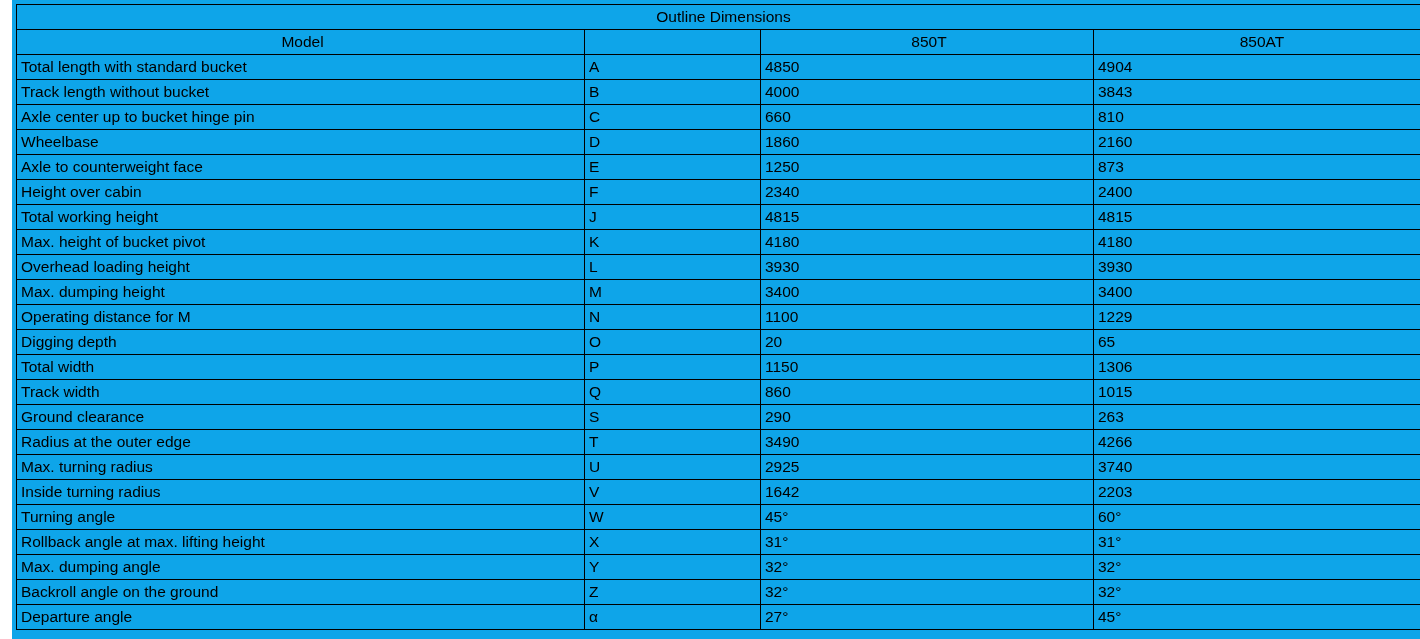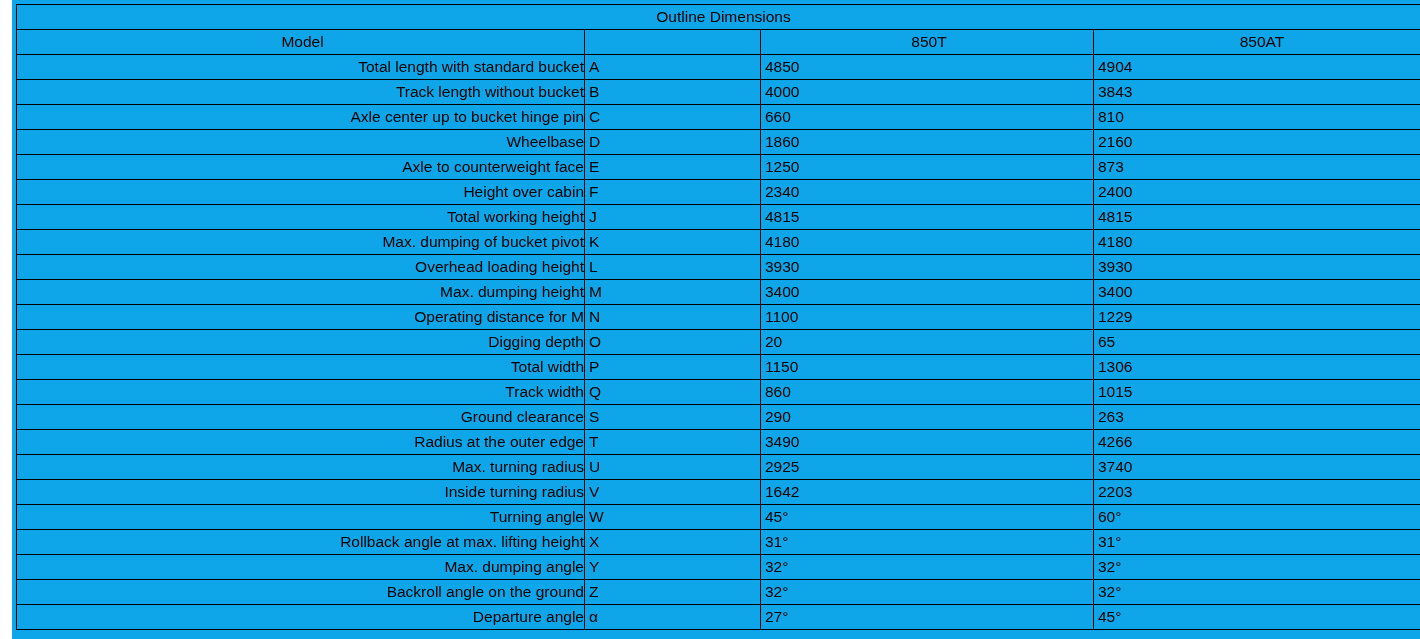--- a/index.html
+++ b/index.html
@@ -39,21 +39,21 @@
   th.title-cell {
     text-align: center;
     font-weight: bold;
     font-size: 15.5px;
     padding: 0;
     height: 28px;
     line-height: 28px;
     border: 1px solid #000000;
   }
   td.label-col {
-    text-align: right;
+    text-align: left;
   }
   td.letter-col {
     text-align: left;
   }
   td.val-col {
     text-align: left;
     padding: 0;
   }
   tr.header-row td {
     text-align: center;
@@ -126,21 +126,21 @@
           <td class="val-col">2340</td>
           <td class="val-col">2400</td>
         </tr>
         <tr>
           <td class="label-col">Total working height</td>
           <td class="letter-col">J</td>
           <td class="val-col">4815</td>
           <td class="val-col">4815</td>
         </tr>
         <tr>
-          <td class="label-col">Max. dumping of bucket pivot</td>
+          <td class="label-col">Max. height of bucket pivot</td>
           <td class="letter-col">K</td>
           <td class="val-col">4180</td>
           <td class="val-col">4180</td>
         </tr>
         <tr>
           <td class="label-col">Overhead loading height</td>
           <td class="letter-col">L</td>
           <td class="val-col">3930</td>
           <td class="val-col">3930</td>
         </tr>

